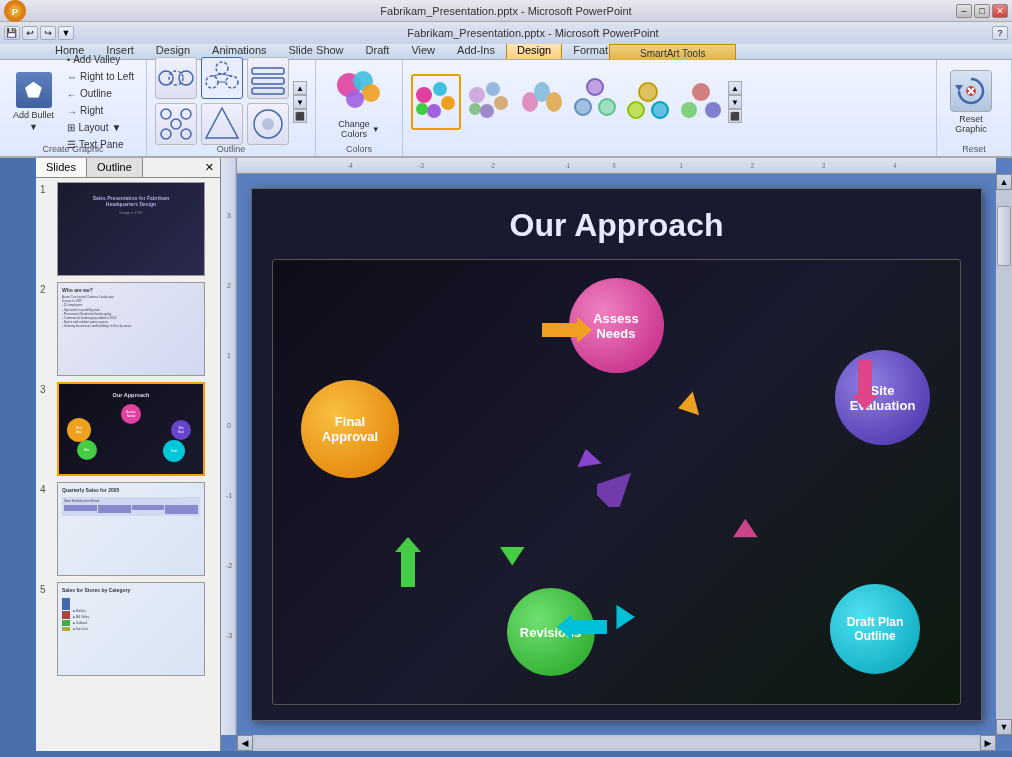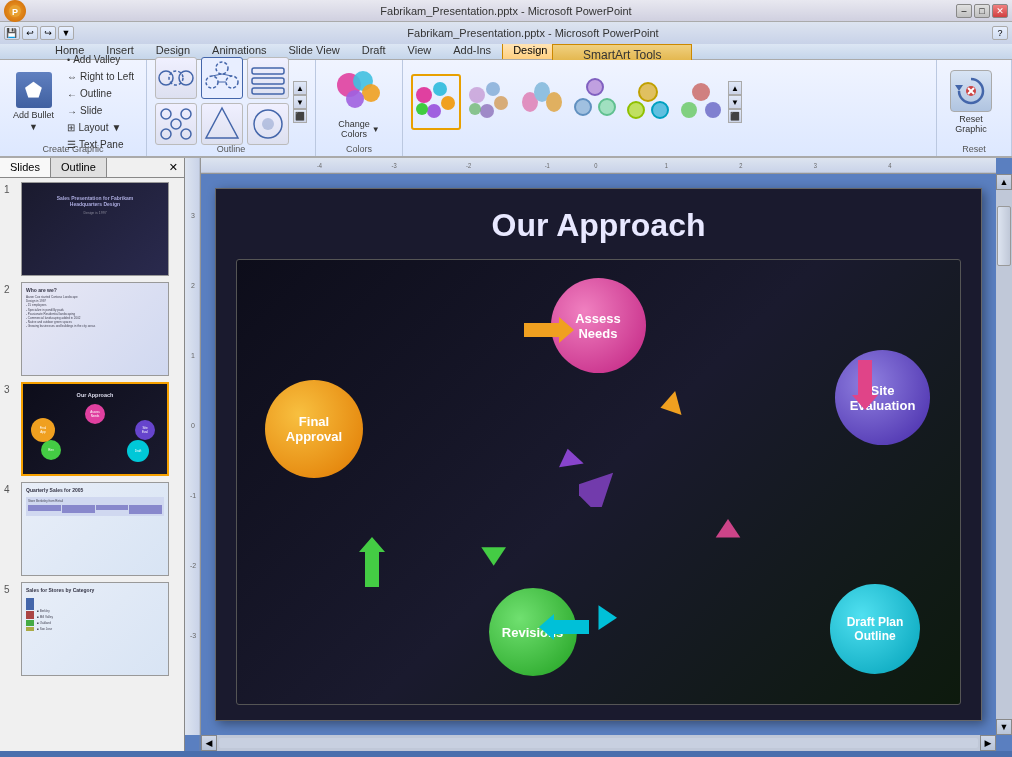--- a/index.html
+++ b/index.html
@@ -39,22 +39,22 @@
       color: #333;
     }
     .ribbon-tab.highlighted {
       background: linear-gradient(to bottom, #ffe8c0, #ffd080);
       border-color: #cc8800;
       color: #000;
     }
     .smartart-tools-label {
       position: absolute;
       top: 22px;
-      left: 552px;
-      font-size: 12px;
+      left: 609px;
+      font-size: 10px;
       background: linear-gradient(to bottom, #f0d080, #e0b040);
       padding: 3px 30px;
       border: 1px solid #cc8800;
       border-bottom: none;
       color: #333;
     }
 
     
     .ribbon {
       height: 98px;
@@ -101,21 +101,21 @@
       font-size: 10px;
       color: #333;
       white-space: nowrap;
     }
     .layout-icon { width: 42px; height: 42px; background: linear-gradient(to bottom, #f0f0ff, #dde0f0); border: 1px solid #bbb; border-radius: 3px; display: flex; align-items: center; justify-content: center; cursor: pointer; }
     .scroll-arrow { width: 14px; height: 14px; background: linear-gradient(to bottom, #e0e8f8, #ccd4e8); border: 1px solid #aaa; cursor: pointer; display: flex; align-items: center; justify-content: center; font-size: 8px; }
     .style-swatch { width: 50px; height: 56px; border: 2px solid transparent; border-radius: 3px; cursor: pointer; display: flex; align-items: center; justify-content: center; }
     .style-swatch.selected { border-color: #e8a000; }
 
     
-    .main-area { display: flex; height: calc(757px - 22px - 22px - 98px - 22px); }
+    .main-area { display: flex; height: calc(757px - 22px - 22px - 98px - 22px); padding-left: 36px; }
 
     
     .slides-panel {
       width: 185px;
       background: #f0f0f0;
       border-right: 1px solid #888;
       display: flex;
       flex-direction: column;
     }
     .panel-tabs { display: flex; border-bottom: 1px solid #888; }
@@ -296,21 +296,21 @@
     <div class="qa-btn">?</div>
   </div>
   <div class="smartart-tools-label">SmartArt Tools</div>
 </div>
 
 <div class="ribbon-tabs">
   <div class="ribbon-tab">Home</div>
   <div class="ribbon-tab">Insert</div>
   <div class="ribbon-tab">Design</div>
   <div class="ribbon-tab">Animations</div>
-  <div class="ribbon-tab">Slide View</div>
+  <div class="ribbon-tab">Slide Show</div>
   <div class="ribbon-tab">Draft</div>
   <div class="ribbon-tab">View</div>
   <div class="ribbon-tab">Add-Ins</div>
   <div class="ribbon-tab highlighted">Design</div>
   <div class="ribbon-tab">Format</div>
 </div>
 
 <div class="ribbon">
 
   <div class="ribbon-section-wrapper" style="gap:4px;">
@@ -327,21 +327,21 @@
       <div class="ribbon-btn-small">
         <span>⇔</span>
         <span>Right to Left</span>
       </div>
       <div class="ribbon-btn-small">
         <span>←</span>
         <span>Outline</span>
       </div>
       <div class="ribbon-btn-small">
         <span>→</span>
-        <span>Slide</span>
+        <span>Right</span>
       </div>
       <div class="ribbon-btn-small">
         <span>⊞</span>
         <span>Layout</span>
         <span>▼</span>
       </div>
       <div class="ribbon-btn-small">
         <span>☰</span>
         <span>Text Pane</span>
       </div>

